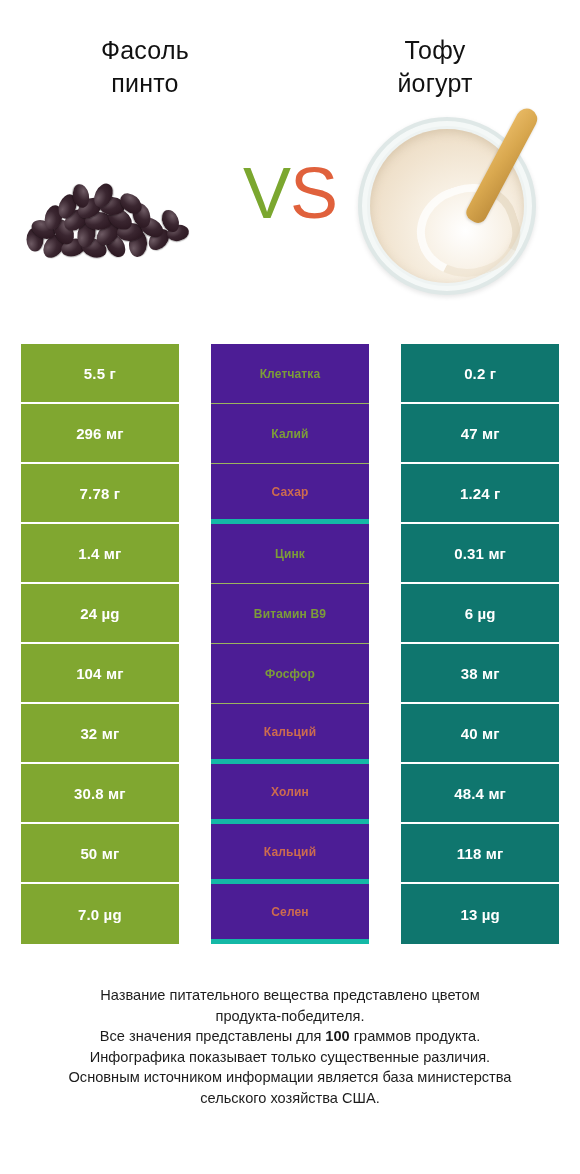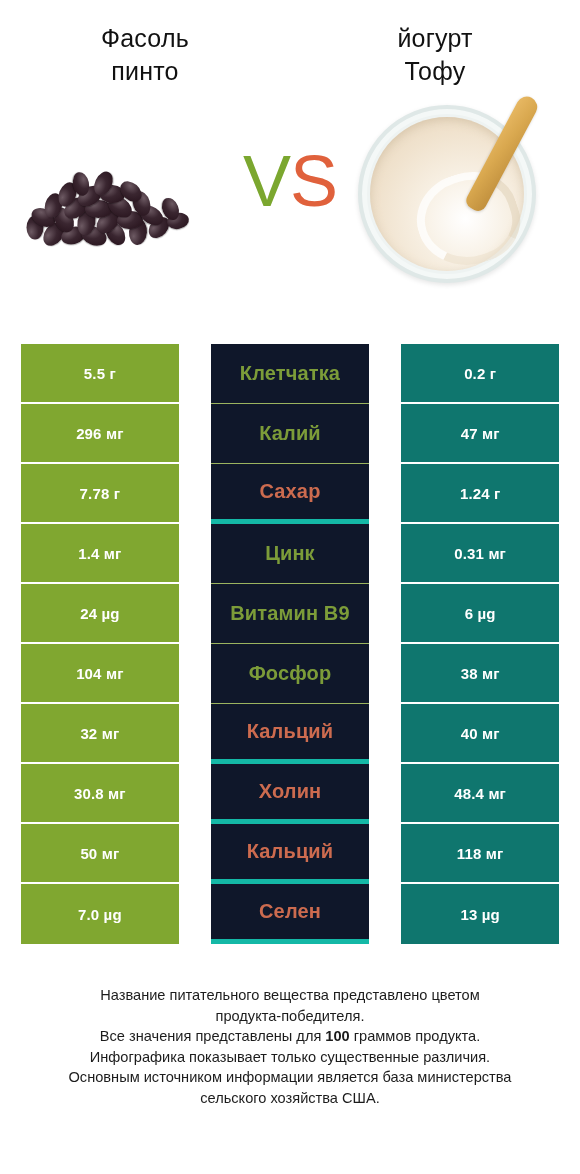--- a/index.html
+++ b/index.html
@@ -14,21 +14,21 @@
     overflow: hidden;
     font-family: "Liberation Sans", "DejaVu Sans", sans-serif;
     color: #1a1a1a;
     position: relative;
   }
 
   
   .titles {
     display: flex;
     width: 580px;
-    padding-top: 22px;
+    padding-top: 34px;
     box-sizing: border-box;
     justify-content: flex-end;
   }
   .title-block {
     width: 290px;
     text-align: center;
     font-size: 25px;
     line-height: 1.30;
     font-weight: 400;
     letter-spacing: 0.2px;
@@ -156,22 +156,22 @@
     border-bottom: 2px solid #ffffff;
   }
   .cell.right {
     width: 179px;
     background: #0f766e;
     color: #ffffff;
     border-bottom: 2px solid #ffffff;
   }
   .cell.mid {
     width: 180px;
-    background: #0f172a;
-    font-size: 20px;
+    background: #4c1d95;
+    font-size: 12px;
     font-weight: 700;
   }
   .cell.mid.win-left  { color: #7C9C39; border-bottom: 1px solid #9BB45F; }
   .cell.mid.win-right { color: #CC6B4F; border-bottom: 5px solid #14b8a6; }
 
   .row:last-child .cell.left,
   .row:last-child .cell.right { border-bottom: none; }
 
   
   .note {
@@ -190,22 +190,22 @@
 </style>
 </head>
 <body>
 
 <div class="titles">
   <div class="title-block">
     <span class="t-line">Фасоль</span>
     <span class="t-line">пинто</span>
   </div>
   <div class="title-block">
+    <span class="t-line">Тофу</span>
     <span class="t-line">йогурт</span>
-    <span class="t-line">Тофу</span>
   </div>
 </div>
 
 <div class="hero">
 
   <div class="hero-left">
     <div class="beanpile" id="beanpile">
         <div class="bean" style="left: 8px; top: 44px; width: 24px; height: 17px; transform: rotate(-90deg);"></div>
         <div class="bean" style="left: 26px; top: 50px; width: 26px; height: 18px; transform: rotate(-53deg);"></div>
         <div class="bean" style="left: 46px; top: 52px; width: 25px; height: 17px; transform: rotate(-16deg);"></div>

